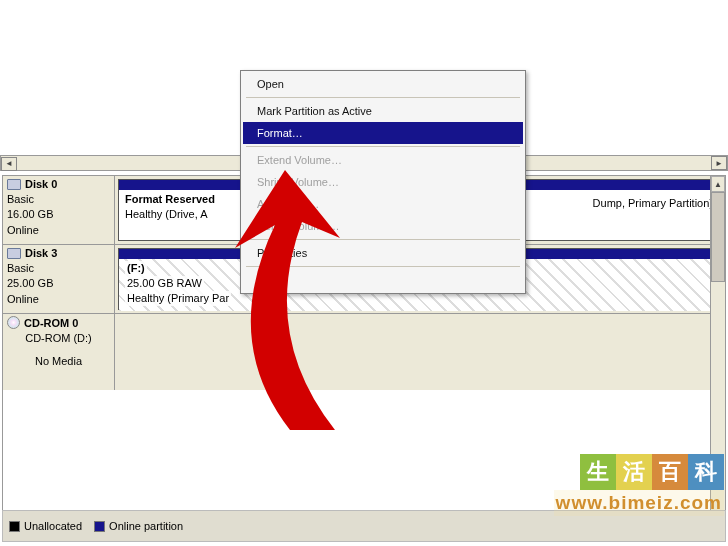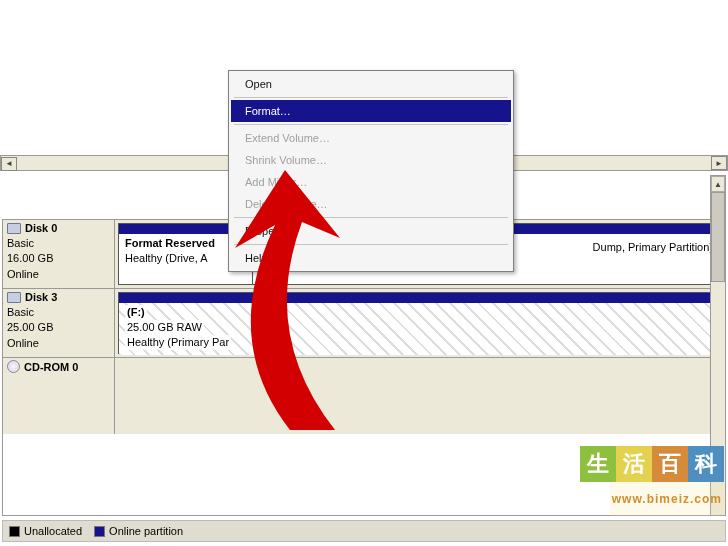--- a/index.html
+++ b/index.html
@@ -46,21 +46,20 @@
       float: right;
     }
     .disks-container {
       position: absolute;
       top: 175px;
       left: 2px;
       right: 2px;
       bottom: 30px;
       border: 1px solid #999;
       background: #fff;
-      margin-top: 44px;
     }
     .disk-row {
       display: flex;
       border-bottom: 1px solid #999;
       background: #ece9d8;
     }
     .disk-label-col {
       width: 112px;
       min-width: 112px;
       background: #ece9d8;
@@ -127,21 +126,21 @@
     .partition-body .right-text {
       position: absolute;
       right: 8px;
       top: 6px;
     }
     .bottom-legend {
       position: absolute;
       left: 2px;
       right: 2px;
       bottom: 4px;
-      height: 22px;
+      height: 32px;
       background: #e0ddd0;
       display: flex;
       align-items: center;
       padding: 0 6px;
       gap: 12px;
       border: 1px solid #bbb;
     }
     .legend-item {
       display: flex;
       align-items: center;
@@ -173,21 +172,21 @@
       border: 1px solid #aaa;
       background: #ece9d8;
     }
     .scroll-v .thumb {
       height: 90px;
       background: #cfcabf;
       border: 1px solid #999;
     }
     .context-menu {
       position: absolute;
-      left: 228px;
+      left: 240px;
       top: 70px;
       width: 286px;
       background: #f5f5f5;
       border: 1px solid #7f7f7f;
       box-shadow: 2px 2px 4px rgba(0,0,0,0.3);
       padding: 2px;
       z-index: 100;
     }
     .context-menu .item {
       padding: 5px 14px;
@@ -256,24 +255,24 @@
       color: #fff;
     }
     .wm-box.g { background: #8fbf3f; }
     .wm-box.y { background: #e3d14f; }
     .wm-box.o { background: #d68a3c; }
     .wm-box.b { background: #4e8fc0; }
     .wm-url {
       background: rgba(246,227,155,0.2);
       color: #d18f2e;
       font-family: "Arial", sans-serif;
-      font-size: 12px;
+      font-size: 19px;
       font-weight: bold;
       letter-spacing: 1px;
-      padding: 10px 2px;
+      padding: 2px 2px;
     }
   </style>
 </head>
 <body>
 
 <div class="top-white"></div>
 
 <div class="scroll-area-horizontal">
   <span class="arrow-left">◄</span>
   <span class="arrow-right">►</span>
@@ -335,20 +334,25 @@
       </div>
     </div>
   </div>
 
   <div class="disk-row" style="border-bottom:none;min-height:76px;">
     <div class="disk-label-col" style="border-right:1px solid #999;text-align:center;">
       <div class="disk-title">
         <span class="cd-icon"></span>
         <span>CD-ROM 0</span>
       </div>
+      <div class="disk-info">
+        <div>CD-ROM (D:)</div>
+        <div style="height:8px"></div>
+        <div>No Media</div>
+      </div>
     </div>
     <div class="disk-partitions"></div>
   </div>
 
 </div>
 
 <div class="scroll-v">
   <div class="arrow">▲</div>
   <div class="thumb"></div>
 </div>
@@ -360,20 +364,21 @@
   </div>
   <div class="legend-item">
     <div class="legend-swatch blue-swatch"></div>
     <span>Online partition</span>
   </div>
 </div>
 
 <div class="context-menu">
   <div class="item">Open</div>
   <div class="sep"></div>
+  <div class="item">Mark Partition as Active</div>
   <div class="item highlighted">Format…</div>
   <div class="sep"></div>
   <div class="item disabled">Extend Volume…</div>
   <div class="item disabled">Shrink Volume…</div>
   <div class="item disabled">Add Mirror…</div>
   <div class="item disabled">Delete Volume…</div>
   <div class="sep"></div>
   <div class="item">Properties</div>
   <div class="sep"></div>
   <div class="item">Help</div>

